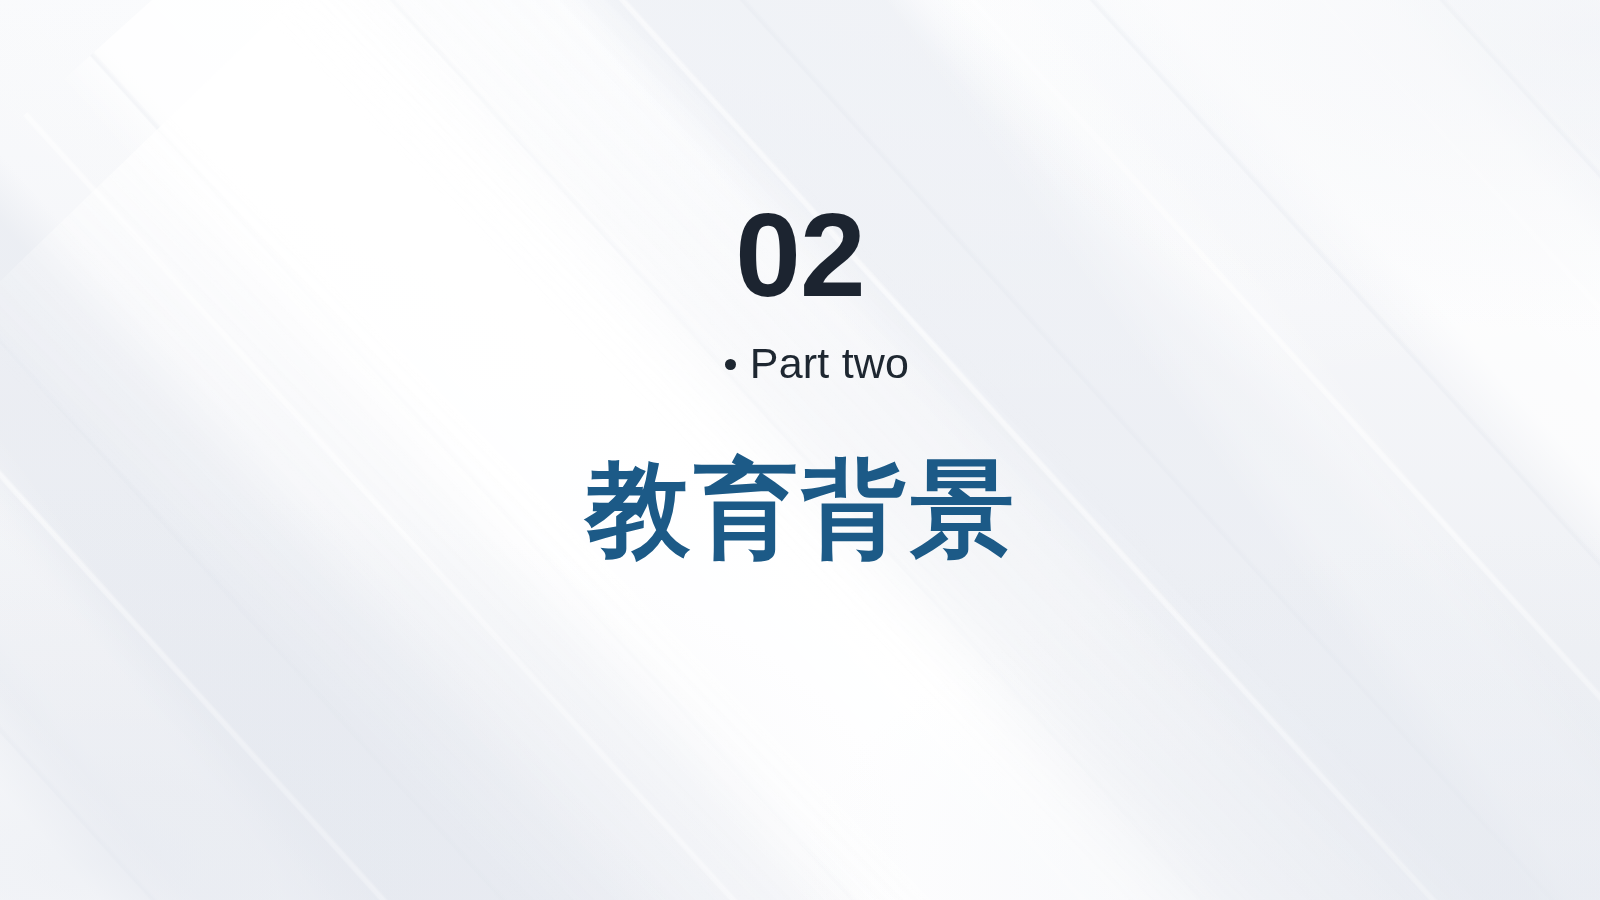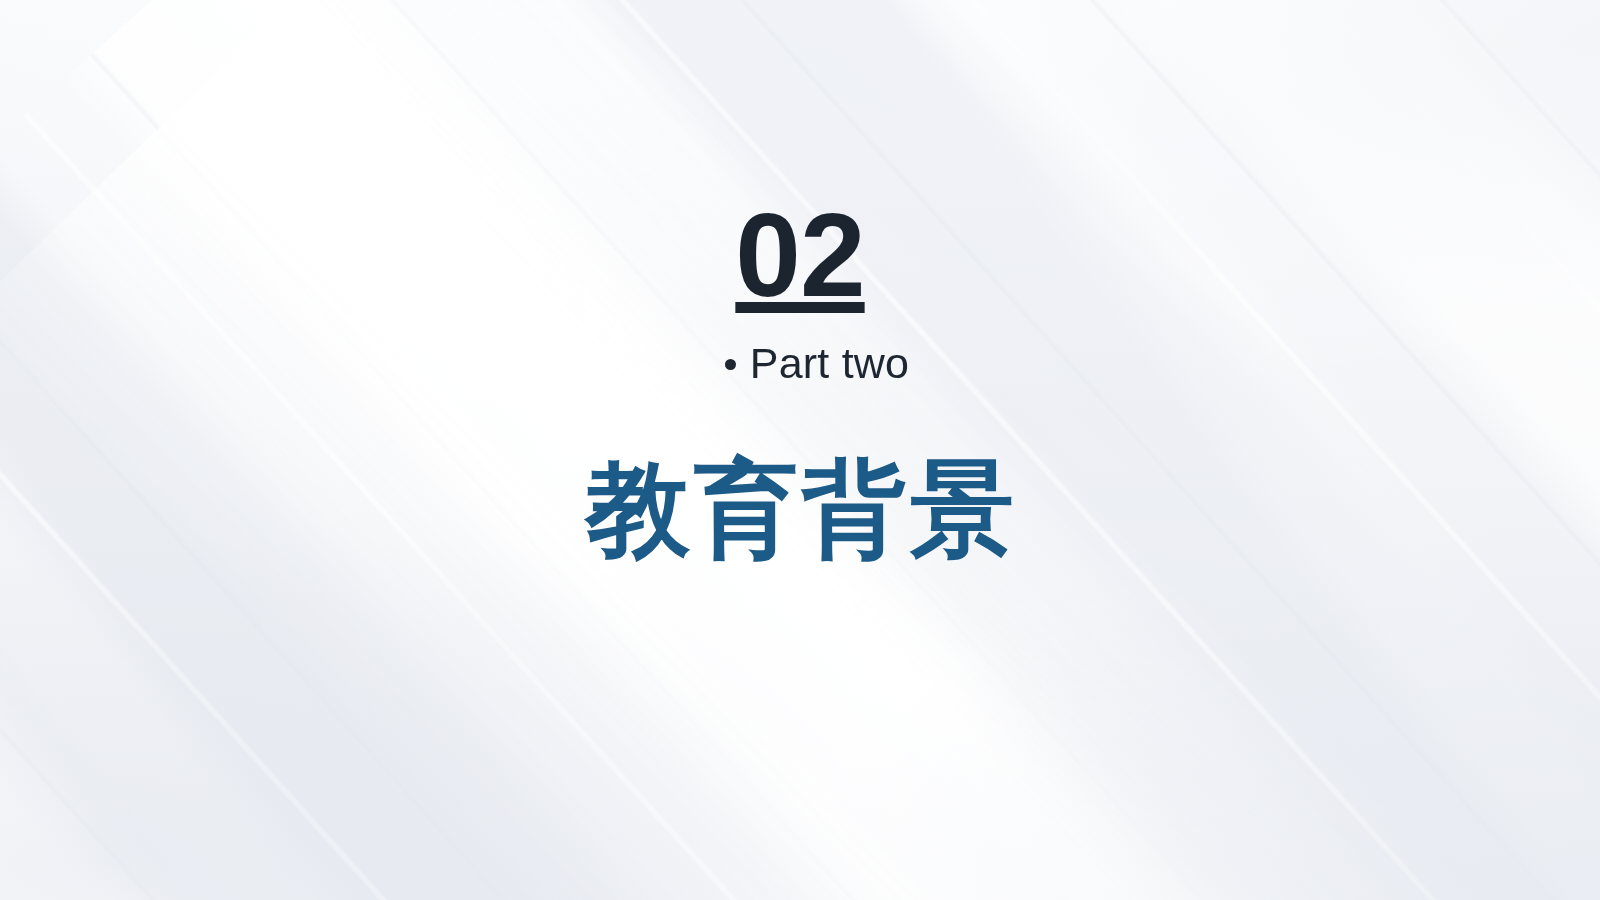--- a/index.html
+++ b/index.html
@@ -187,21 +187,20 @@
     left: 0;
     right: 0;
     top: 196px;
     text-align: center;
     font-size: 118px;
     line-height: 1;
     font-weight: 700;
     letter-spacing: -1px;
     color: #1c2430;
     white-space: nowrap;
-    text-decoration: underline;
   }
 
   .subtitle-row {
     position: absolute;
     left: 0;
     right: 0;
     top: 340px;
     display: flex;
     justify-content: center;
     align-items: center;

